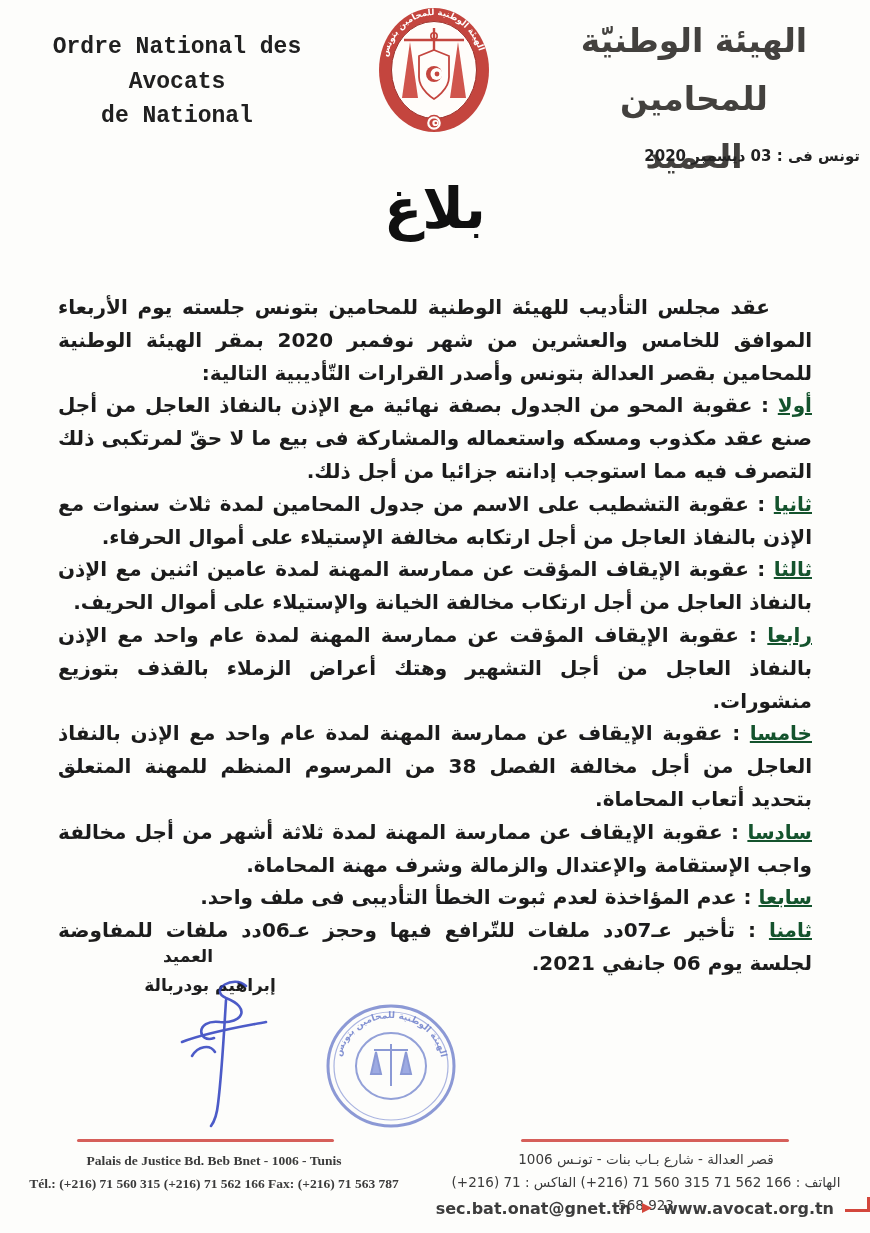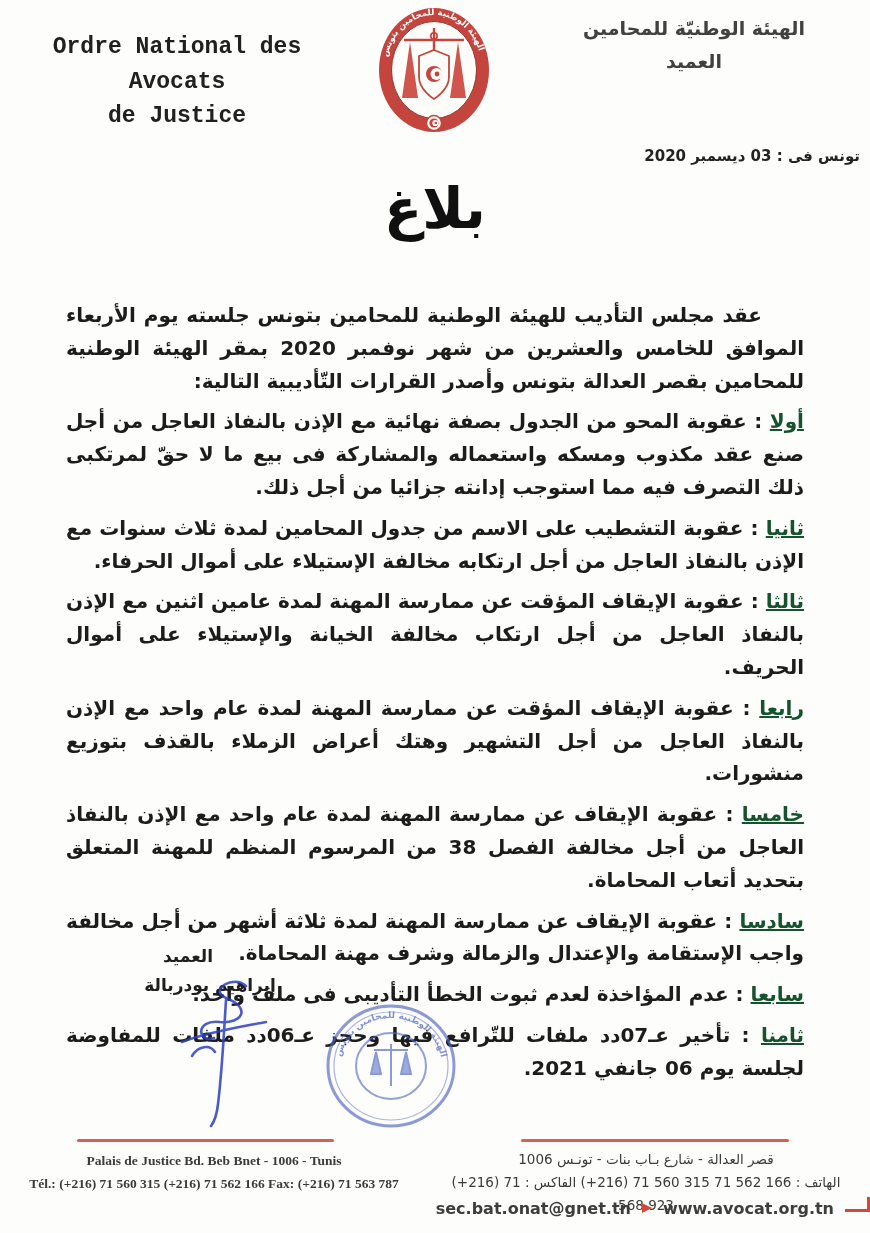--- a/index.html
+++ b/index.html
@@ -13,40 +13,40 @@
 
   
   .org-fr{
     position:absolute;left:22px;top:30px;width:310px;text-align:center;
     font-family:Liberation Mono, monospace;font-weight:700;font-size:23px;
     color:#202020;line-height:1.5;
   }
   .logo{position:absolute;left:377px;top:6px;width:114px;height:128px;}
   .org-ar{
     position:absolute;right:8px;top:12px;width:336px;text-align:center;
-    direction:rtl;font-weight:700;font-size:19px;color:#43413e;line-height:1.75;
+    direction:rtl;font-weight:700;font-size:33px;color:#43413e;line-height:1.75;
   }
   .date-line{
     position:absolute;right:10px;top:147px;direction:rtl;
     font-weight:700;font-size:15px;color:#222;
   }
 
   
   .title{
     position:absolute;left:0;right:0;top:176px;margin:0;text-align:center;
     direction:rtl;font-size:56px;font-weight:700;color:#101010;
   }
 
   
   .body-text{
     position:absolute;top:291px;right:58px;left:58px;
     direction:rtl;text-align:justify;
     font-size:20px;font-weight:700;color:#1c1c1c;line-height:1.64;
   }
-  .body-text p{margin:8px;}
+  .body-text p{margin:0;}
   .intro{text-indent:42px;}
   .item-label{color:#14532d;text-decoration:underline;}
   .item-sep{color:#1c1c1c;}
 
   
   .sign-block{
     position:absolute;left:105px;top:942px;width:210px;text-align:center;
     direction:rtl;font-weight:700;font-size:17px;color:#1e1e1e;line-height:1.7;
   }
   .sign-block .sign-title{position:relative;left:-22px;}
@@ -82,21 +82,21 @@
     border-right:3px solid #d3473c;border-bottom:3px solid #d3473c;
   }
 </style>
 </head>
 <body>
 
 <div class="page">
 
   <div class="org-fr">
     <div>Ordre National des Avocats</div>
-    <div>de Justice</div>
+    <div>de National</div>
   </div>
 
   <div class="logo">
     <svg viewBox="0 0 114 128" width="114" height="128" aria-hidden="true">
       <ellipse cx="57" cy="64" rx="55" ry="62" fill="#c4453e"></ellipse>
       <ellipse cx="57" cy="64" rx="42.5" ry="48.5" fill="#fffdfa" stroke="#9d322c" stroke-width="1"></ellipse>
       <path id="ringArc" d="M 9 64 A 48 55 0 0 1 105 64" fill="none"></path>
       <text font-size="8.5" fill="#ffffff" font-weight="bold">
         <textPath href="#ringArc" startOffset="8%">الهيئة الوطنية للمحامين بتونس</textPath>
       </text>

